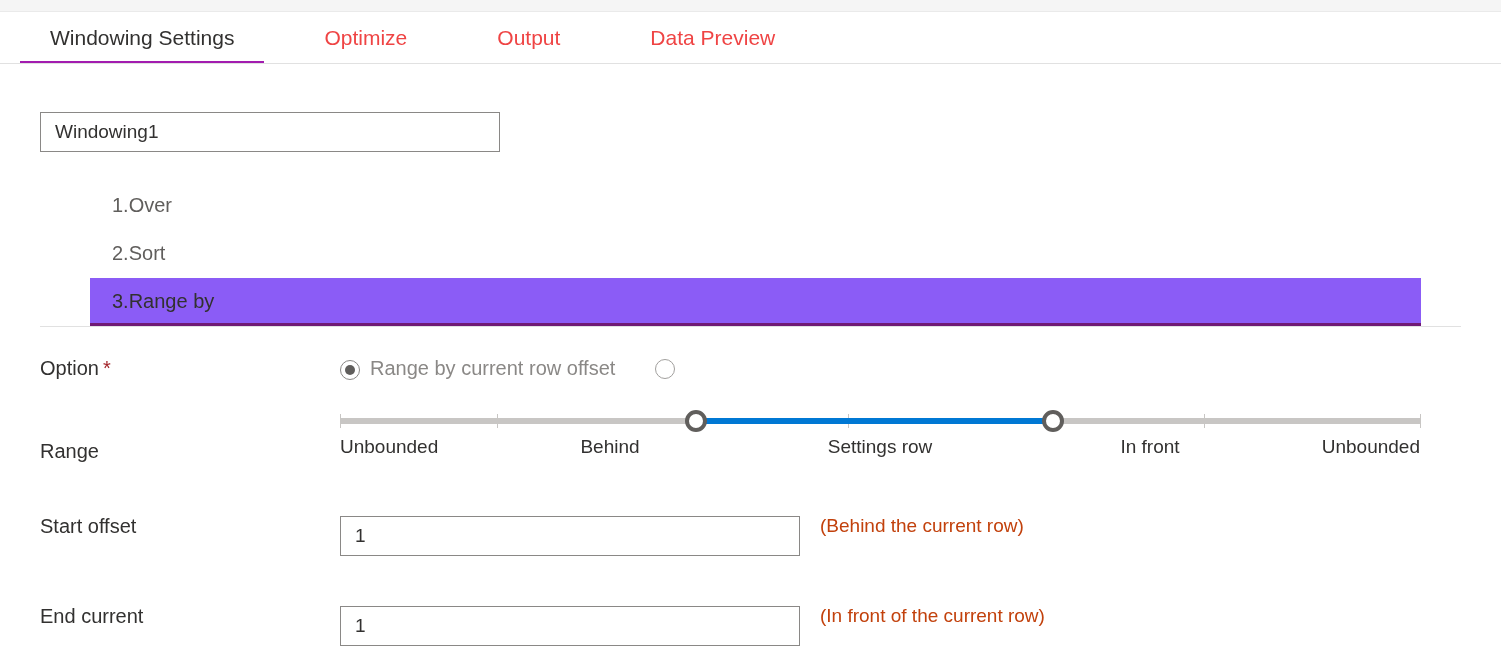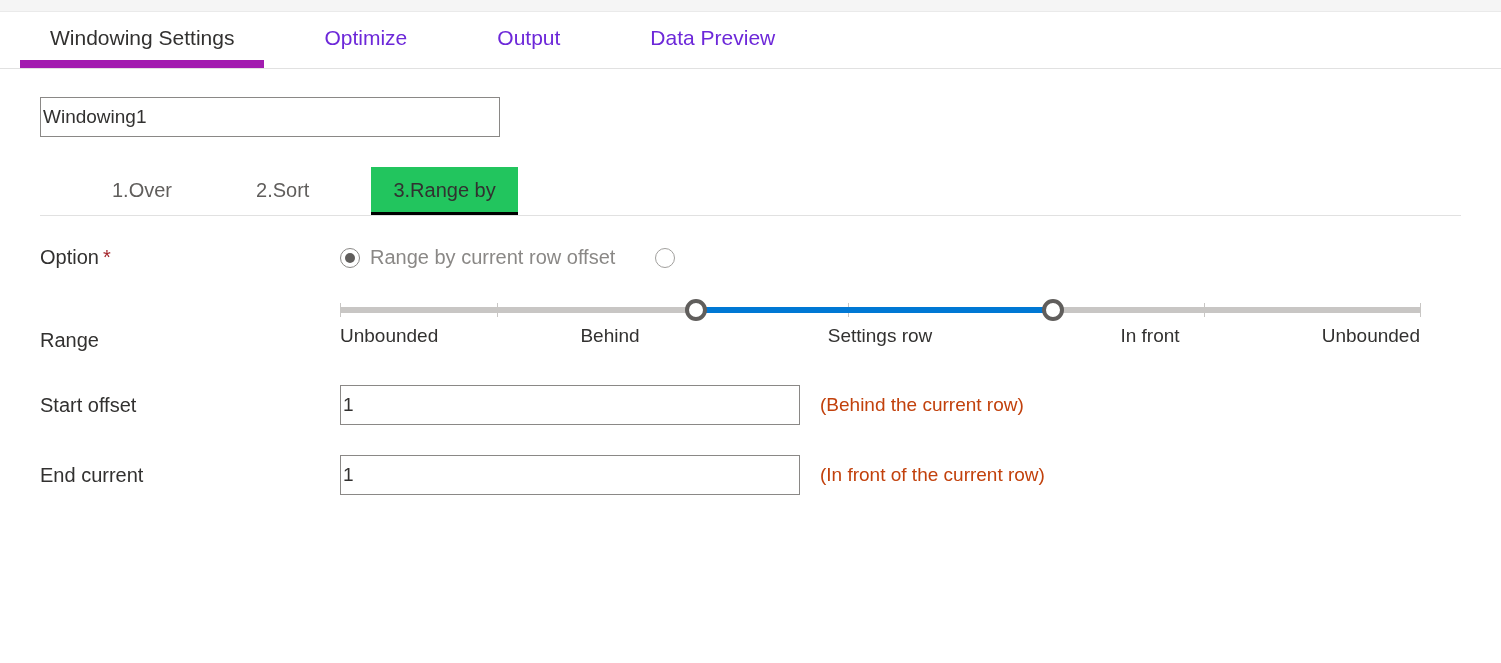--- a/index.html
+++ b/index.html
@@ -17,85 +17,87 @@
     }
     .main-tabs {
       display: flex;
       gap: 0;
       padding: 0 20px;
       border-bottom: 1px solid #e1e1e1;
     }
     .main-tab {
       padding: 14px 30px 10px 30px;
       font-size: 21px;
-      color: #6d28d9;
+      color: #ef4444;
       cursor: pointer;
       border-bottom: 3px solid transparent;
       margin-right: 30px;
     }
     .main-tab.active {
       color: #323130;
-      border-bottom: 8px solid #a21caf;
+      border-bottom: 2px solid #a21caf;
     }
     .content {
       padding: 28px 40px 40px 40px;
     }
     .form-row {
       display: flex;
       align-items: center;
       margin-bottom: 30px;
     }
     .form-label {
       width: 300px;
       font-size: 20px;
       color: #323130;
     }
     .req { color: #a4262c; margin-left: 4px; }
     .text-input {
       width: 460px;
       height: 40px;
       border: 1px solid #8a8886;
-      padding: 6px 2px;
+      padding: 6px 14px;
       font-size: 19px;
       font-family: inherit;
       color: #323130;
       outline: none;
+      margin-top: 20px;
     }
     .link-value {
       color: #0078d4;
       font-size: 20px;
       cursor: pointer;
     }
     .subtabs {
       display: flex;
       border-bottom: 1px solid #e1e1e1;
       margin: 10px 0 30px 0;
       padding-left: 50px;
+      flex-direction: column;
     }
     .subtab {
       font-size: 20px;
       color: #605e5c;
       padding: 12px 22px 10px 22px;
       cursor: pointer;
       border-bottom: 3px solid transparent;
       margin-right: 40px;
     }
     .subtab.active {
       color: #323130;
-      background: #22c55e;
-      border-bottom: 3px solid #000000;
+      background: #8b5cf6;
+      border-bottom: 3px solid #701a75;
     }
     .radio-group {
       display: flex;
       align-items: center;
       gap: 40px;
     }
     .radio-item {
       display: flex;
-      align-items: center;
+      align-items: flex-end;
       gap: 10px;
       cursor: pointer;
     }
     .radio {
       width: 20px;
       height: 20px;
       border-radius: 50%;
       border: 1px solid #a19f9d;
       display: inline-flex;
       align-items: center;

